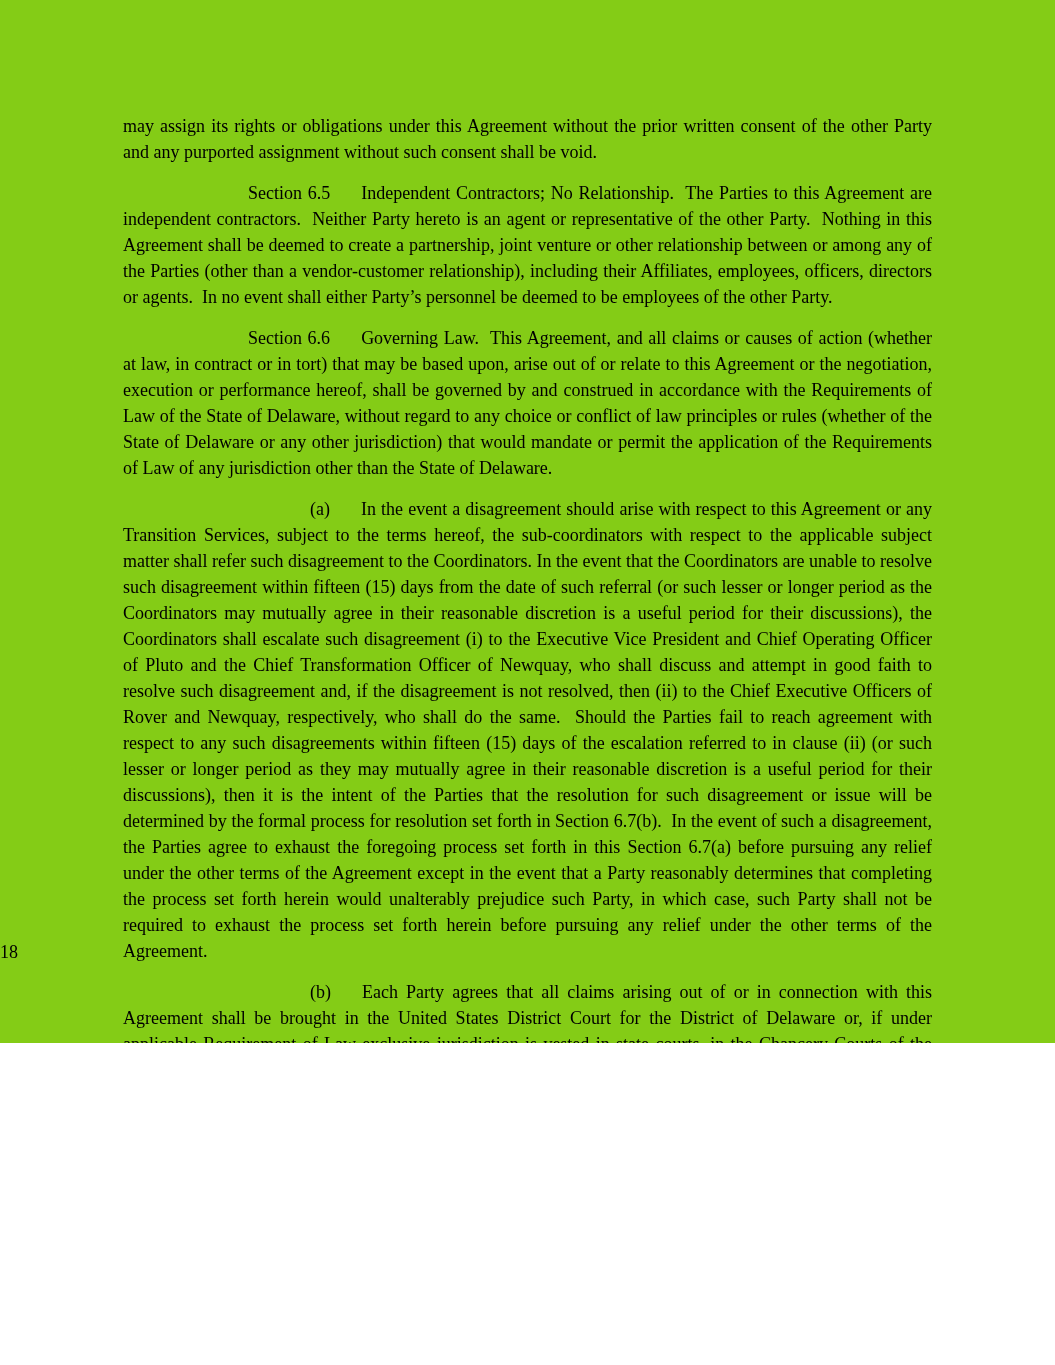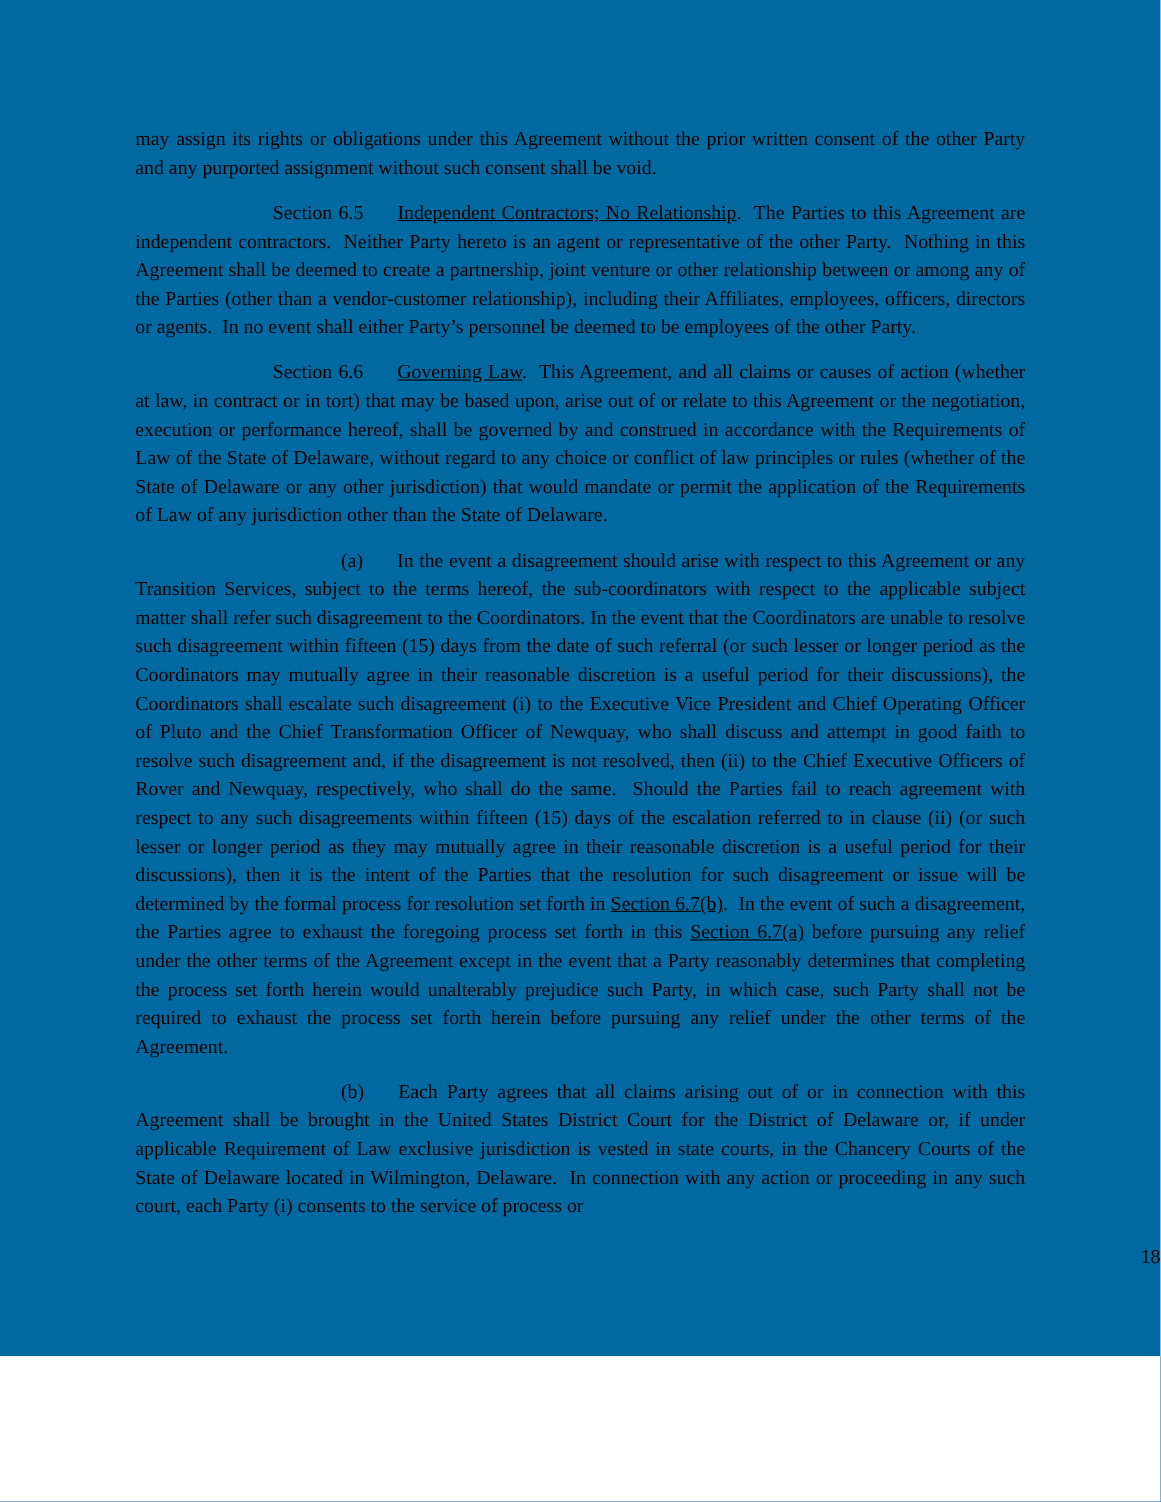--- a/index.html
+++ b/index.html
@@ -3,53 +3,53 @@
 <meta charset="utf-8">
 <style>
   html, body {
     margin: 0;
     padding: 0;
     background: #ffffff;
   }
   .page {
     position: relative;
     width: 1055px;
-    height: 1233px;
+    height: 1043px;
     margin: 0 auto;
-    background: #0369a1;
+    background: #84cc16;
     box-sizing: border-box;
     padding: 113px 123px 0 123px;
     font-family: "Liberation Serif", "DejaVu Serif", serif;
     font-size: 18px;
     line-height: 26px;
     color: #000000;
     overflow: hidden;
   }
   .doc-body {
     width: 100%;
   }
   .para {
     margin: 0 0 15px 0;
     text-align: justify;
   }
   .para.indent-none { text-indent: 0; }
   .para.indent-section { text-indent: 125px; }
   .para.indent-clause { text-indent: 187px; }
   .run { white-space: pre-wrap; }
-  .run-u { text-decoration: underline; }
+  .run-u { }
   .tab {
     display: inline-block;
     width: 31px;
   }
   .page-number {
     position: absolute;
     left: 0;
     right: 0;
     bottom: 78px;
-    text-align: right;
+    text-align: left;
     font-family: "Liberation Serif", "DejaVu Serif", serif;
     font-size: 18px;
     line-height: 26px;
     color: #000000;
   }
 </style>
 </head>
 <body>
 
 <div class="page">

